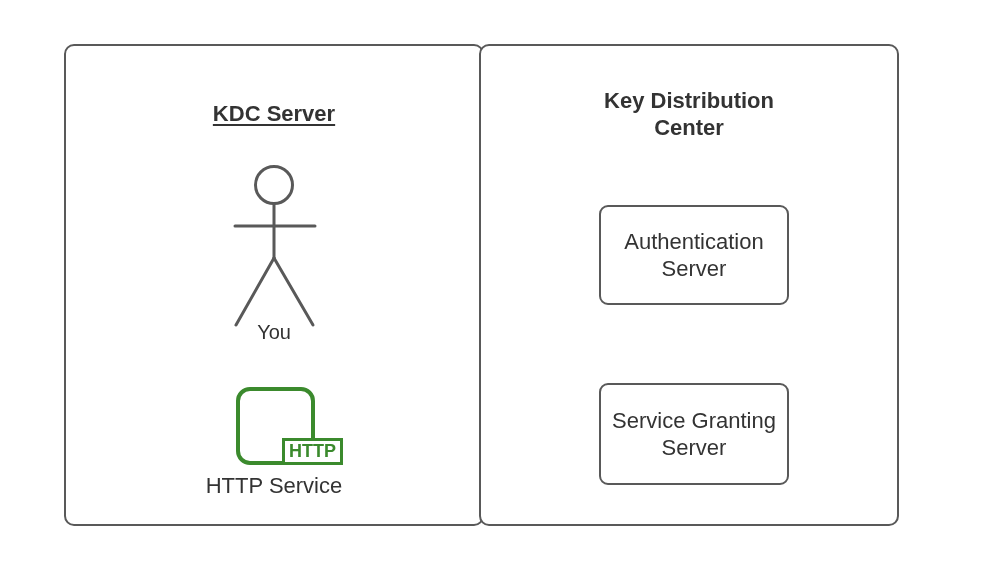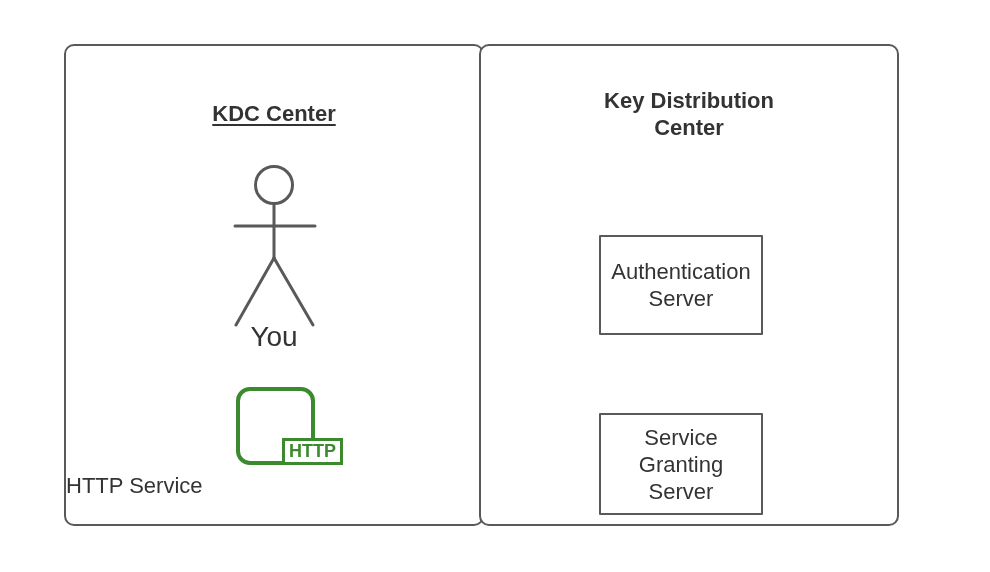--- a/index.html
+++ b/index.html
@@ -59,21 +59,21 @@
     stroke-width: 3;
     fill: none;
     stroke-linecap: round;
   }
 
   .actor-label {
     position: absolute;
     top: 275px;
     left: 0; right: 0;
     text-align: center;
-    font-size: 28px;
+    font-size: 20px;
     color: var(--text-dark);
   }
 
   .http-square {
     position: absolute;
     left: 170px;
     top: 341px;
     width: 79px;
     height: 78px;
     border: 4px solid var(--accent-green);
@@ -94,52 +94,51 @@
     display: flex;
     align-items: center;
     justify-content: center;
     z-index: 2;
     margin-left: 20px;
   }
   .service-label {
     position: absolute;
     top: 427px;
     left: 0; right: 0;
-    text-align: left;
+    text-align: center;
     font-size: 22px;
     color: var(--text-dark);
   }
 
   .server-box {
     position: absolute;
     left: 118px;
-    width: 164px;
+    width: 190px;
     border: 2px solid var(--stroke-gray);
-    border-radius: 1px;
+    border-radius: 9px;
     background: var(--background);
     display: flex;
     align-items: center;
     justify-content: center;
     text-align: center;
     font-size: 22px;
     line-height: 27px;
     color: var(--text-dark);
     padding: 0 8px;
-    margin-top: 30px;
   }
   .server-box-auth { top: 159px; height: 100px; }
   .server-box-tgs  { top: 337px; height: 102px; }
 </style>
 </head>
 <body>
 
 <div class="canvas">
 
   <div class="panel panel-left">
-    <div class="panel-title">KDC Center</div>
+    <div class="panel-title">KDC Server</div>
 
     <svg class="actor-svg" viewBox="0 0 90 165" aria-hidden="true">
       <circle cx="45" cy="20" r="18.5"></circle>
       <line x1="45" y1="38.5" x2="45" y2="94"></line>
       <line x1="6" y1="61" x2="86" y2="61"></line>
       <line x1="45" y1="93" x2="7" y2="160"></line>
       <line x1="45" y1="93" x2="84" y2="160"></line>
     </svg>
 
     <div class="actor-label">You</div>

